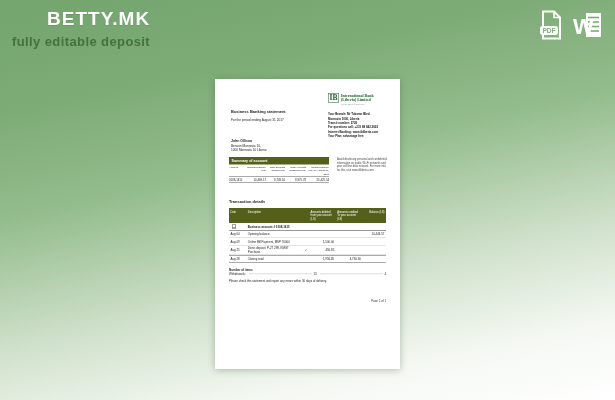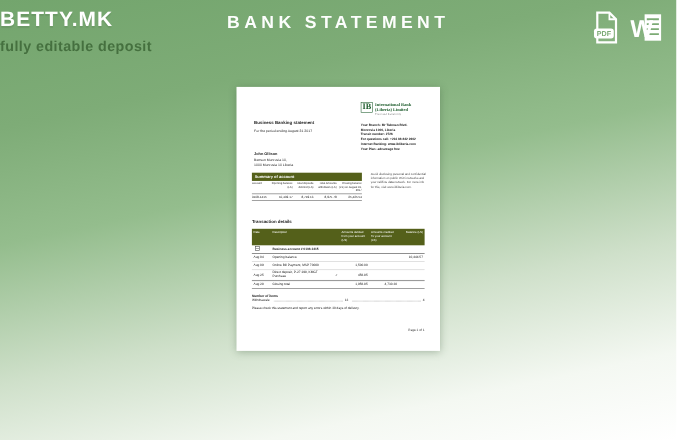--- a/index.html
+++ b/index.html
@@ -5,31 +5,31 @@
   * { margin:0; padding:0; box-sizing:border-box; }
   html,body { width:615px; height:400px; overflow:hidden; }
   body { font-family:"Liberation Sans", sans-serif; }
 
   .stage {
     position:relative; width:615px; height:400px; overflow:hidden;
     background:linear-gradient(168deg,#73a56d 0%,#7eac77 22%,#94bd8d 42%,#cfe0ca 66%,#f4f8f2 85%,#ffffff 100%);
   }
 
   
-  .brand-block { position:absolute; left:0; top:8px; }
+  .brand-block { position:absolute; left:12px; top:8px;text-align:right; }
   .brand { color:#ffffff; font-size:19px; font-weight:bold; letter-spacing:1px; text-shadow:0 1px 1px rgba(0,0,0,.08); }
   .brand-sub { margin-top:4px; color:#45703f; font-size:13px; font-weight:600; letter-spacing:.4px; }
   .page-title { position:absolute; left:0; right:0; top:12px; text-align:center;
     color:#fdfefd; font-size:16px; font-weight:bold; letter-spacing:4px; }
   .format-icons { position:absolute; right:12px; top:10px; display:flex; gap:7px; align-items:center; }
   .fmt-icon { width:30px; height:30px; display:flex; align-items:center; justify-content:center; cursor:pointer; }
 
   
   .doc {
-    position:absolute; left:215px; top:79px; width:185px; height:240px;
+    position:absolute; left:215px; top:79px; width:185px; height:290px;
     background:#ffffff; box-shadow:0 1px 7px rgba(50,80,50,.35); overflow:hidden;
   }
   .doc-inner {
     position:relative; width:370px; height:480px;
     transform:scale(0.5); transform-origin:0 0;
     color:#1a1a1a; font-size:6px;
   }
 
   .bank-logo { position:absolute; left:226px; top:28px; width:140px; display:flex; gap:4px; }
   .monogram {
@@ -83,21 +83,20 @@
 </style>
 </head>
 <body>
 
 <div class="stage">
 
   <div class="brand-block">
     <div class="brand">BETTY.MK</div>
     <div class="brand-sub">fully editable deposit</div>
   </div>
-  <div class="page-title">BANK STATEMENT</div>
 
   <div class="format-icons">
     <div class="fmt-icon">
       <svg width="26" height="30" viewBox="0 0 26 30">
         <path d="M5 1.5 h11 l6 6 v21 h-17 z" fill="none" stroke="#ffffff" stroke-width="2"></path>
         <path d="M16 1.5 v6 h6" fill="none" stroke="#ffffff" stroke-width="1.6"></path>
         <rect x="2" y="16" width="18" height="9" rx="2.5" fill="#ffffff"></rect>
         <text x="11" y="23" font-size="6.5" font-weight="bold" fill="#7cab75" text-anchor="middle" font-family="Liberation Sans, sans-serif">PDF</text>
       </svg>
     </div>

